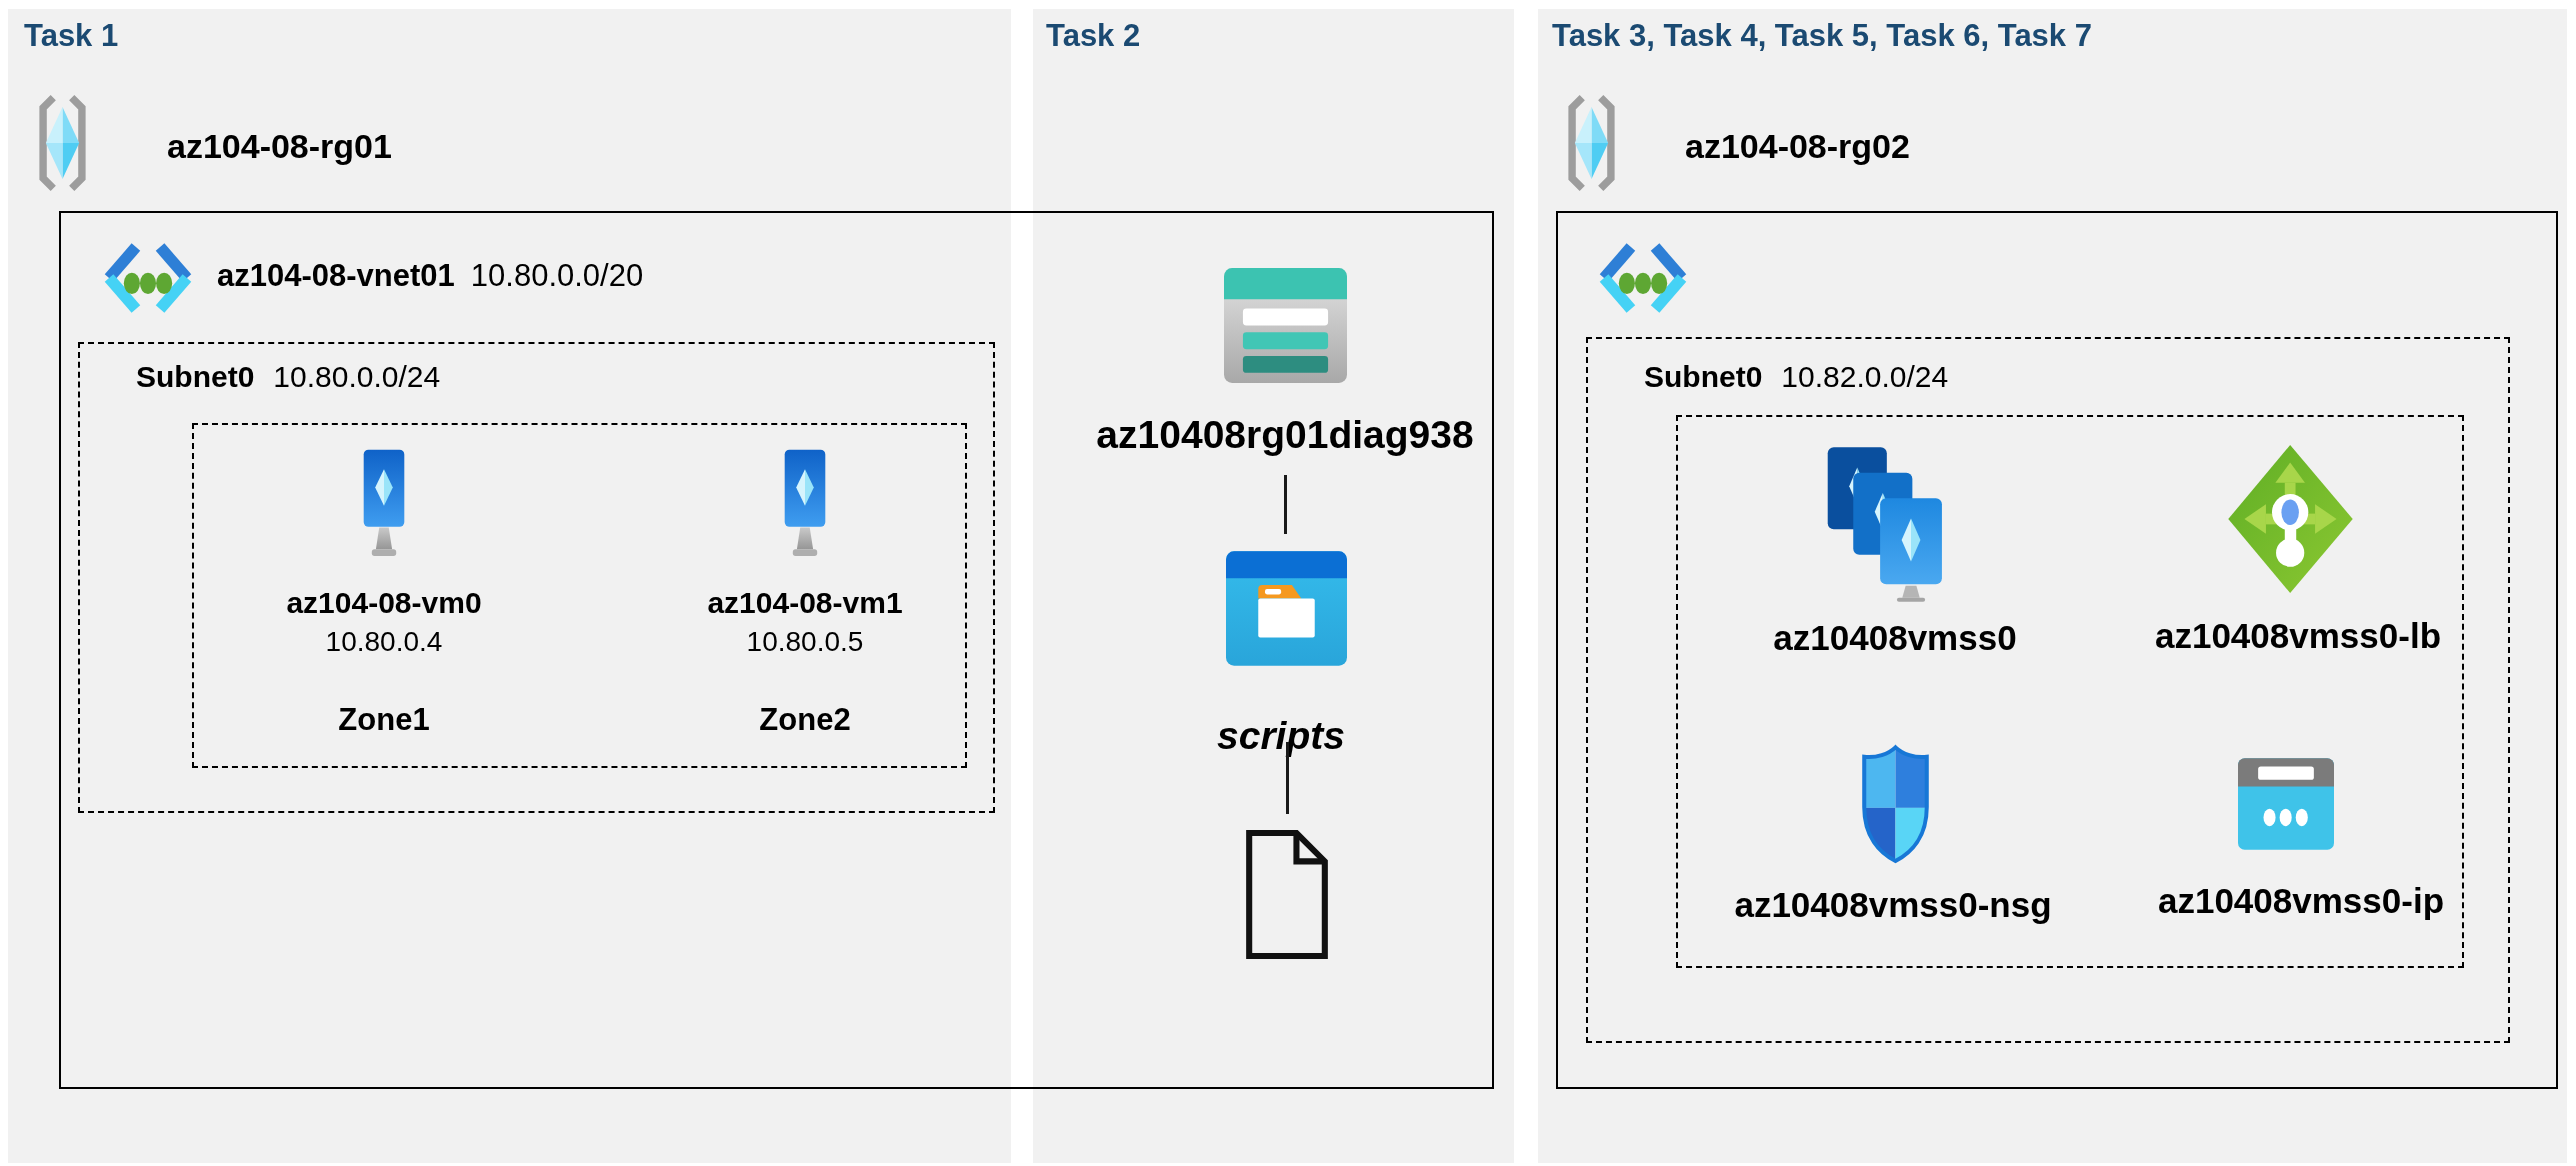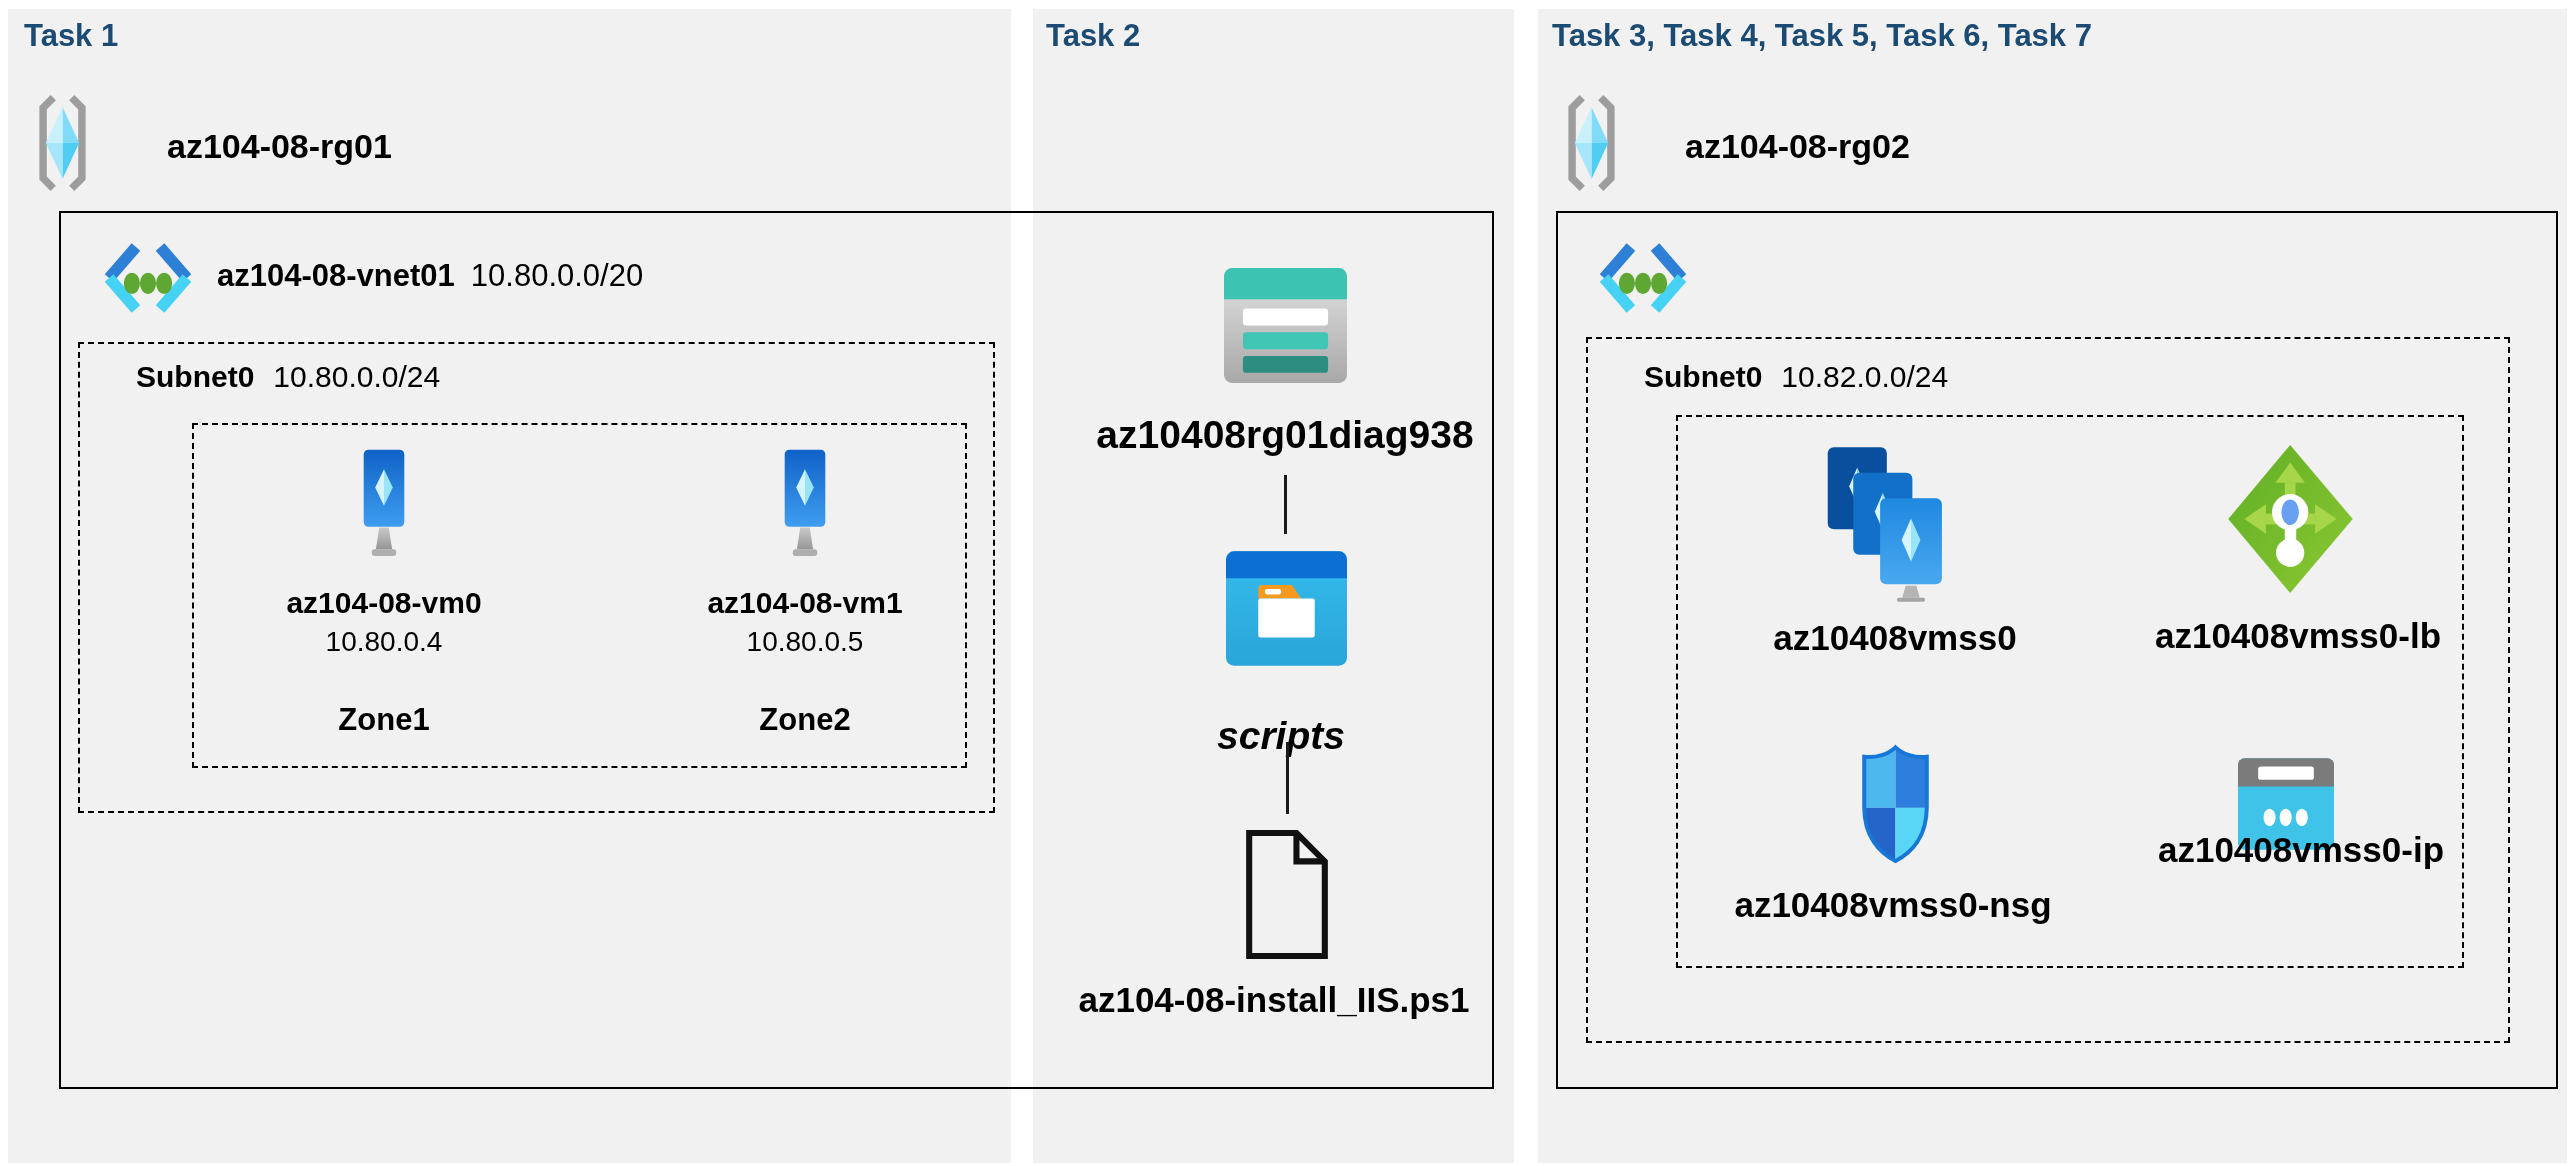--- a/index.html
+++ b/index.html
@@ -146,21 +146,20 @@
     <rect x="48" y="70" width="84" height="58" rx="3" fill="#ffffff"></rect>
   </svg>
   <div class="lbl t2-label center" style="left:1281px;top:714px;font-style:italic;">scripts</div>
 
   <div class="connector" style="left:1286px;top:742px;height:72px;"></div>
 
   <svg class="icon" style="left:1245px;top:829px;" width="84" height="131" viewBox="0 0 124 194">
     <path d="M6,6 H76 L118,48 V188 H6 Z" fill="#f1f1f1" stroke="#111" stroke-width="9" stroke-linejoin="miter"></path>
     <polyline points="76,6 76,48 118,48" fill="none" stroke="#111" stroke-width="9"></polyline>
   </svg>
-  <div class="lbl t2-label-sm center" style="left:1274px;top:980px;">az104-08-install_IIS.ps1</div>
 
   <svg class="icon" style="left:1596px;top:240px;" width="94" height="76" viewBox="0 0 140 112">
     <line x1="52" y1="10" x2="12" y2="56" stroke="#2e7fd6" stroke-width="17"></line>
     <line x1="12" y1="56" x2="52" y2="102" stroke="#45d2f5" stroke-width="17"></line>
     <line x1="88" y1="10" x2="128" y2="56" stroke="#2e7fd6" stroke-width="17"></line>
     <line x1="128" y1="56" x2="88" y2="102" stroke="#45d2f5" stroke-width="17"></line>
     <ellipse cx="46" cy="64" rx="12" ry="16" fill="#5ea733"></ellipse>
     <ellipse cx="70" cy="64" rx="12" ry="16" fill="#5ea733"></ellipse>
     <ellipse cx="94" cy="64" rx="12" ry="16" fill="#5ea733"></ellipse>
   </svg>
@@ -231,16 +230,16 @@
   <div class="lbl t3-label center" style="left:1893px;top:885px;">az10408vmss0-nsg</div>
 
   <svg class="icon" style="left:2238px;top:758px;" width="96" height="92" viewBox="0 0 143 136">
     <rect x="0" y="0" width="143" height="136" rx="10" fill="#3fc3e9"></rect>
     <path d="M10,0 h123 a10,10 0 0 1 10,10 v32 h-143 v-32 a10,10 0 0 1 10,-10 z" fill="#7b7b7b"></path>
     <rect x="30" y="12" width="83" height="20" rx="4" fill="#ffffff"></rect>
     <ellipse cx="47" cy="88" rx="9" ry="13" fill="#ffffff"></ellipse>
     <ellipse cx="71" cy="88" rx="9" ry="13" fill="#ffffff"></ellipse>
     <ellipse cx="95" cy="88" rx="9" ry="13" fill="#ffffff"></ellipse>
   </svg>
-  <div class="lbl t3-label center" style="left:2301px;top:830px;">az10408vmss0-ip</div>
+  <div class="lbl t3-label center" style="left:2301px;top:881px;">az10408vmss0-ip</div>
 
 </div>
 
 
 </body></html>

